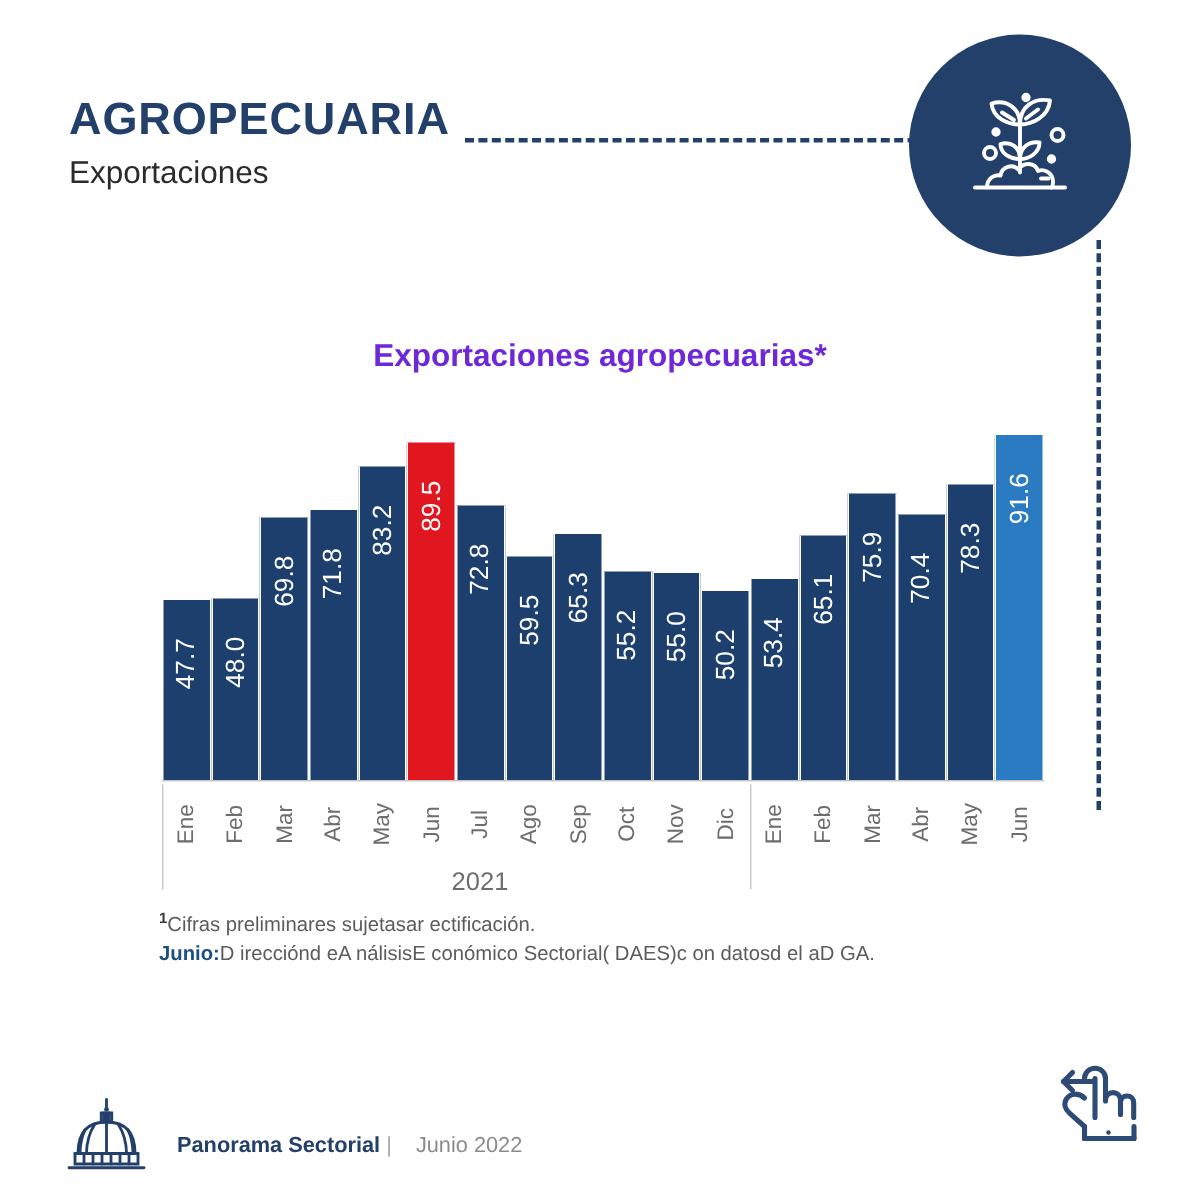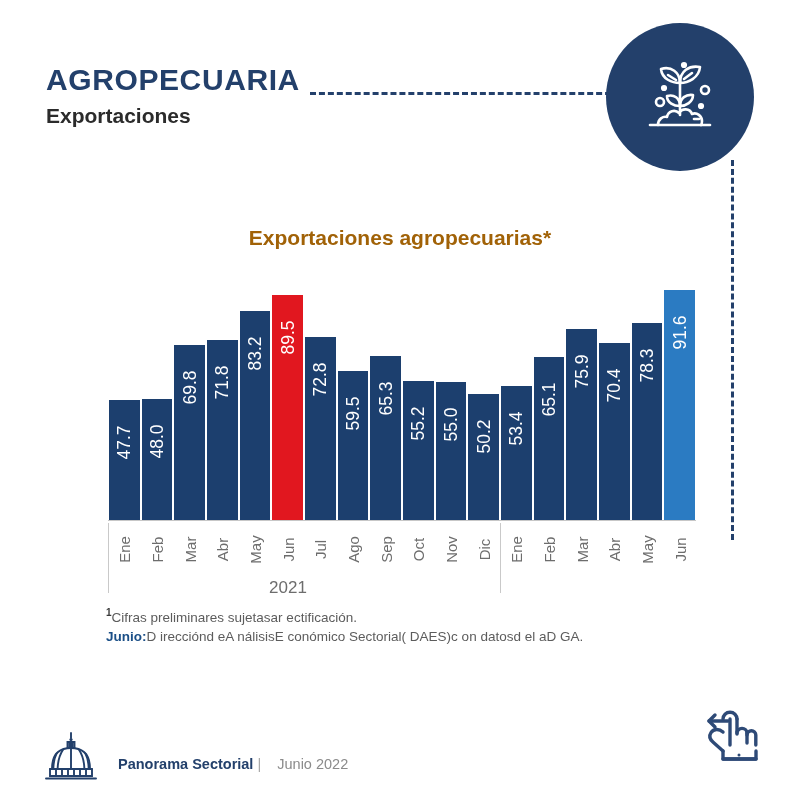--- a/index.html
+++ b/index.html
@@ -11,21 +11,21 @@
   }
   #page { position: relative; width: 800px; height: 800px; background: #fff; }
 
   
   #header-title-block { position: absolute; left: 46px; top: 64px; }
   #header-main-title {
     font-size: 30px; font-weight: bold; letter-spacing: 0.6px;
     color: #23406b; line-height: 1.05;
   }
   #header-sub-title {
-    font-size: 21px; font-weight: bold; color: #2b2b2b;
+    font-size: 21px; font-weight: normal; color: #2b2b2b;
     margin-top: 8px; line-height: 1.1;
   }
 
   #header-dashed-line {
     position: absolute; left: 310px; top: 92px;
     width: 310px; height: 0;
     border-top: 3px dashed #23406b;
   }
   #side-dashed-line {
     position: absolute; left: 731px; top: 160px;
@@ -38,21 +38,21 @@
     width: 148px; height: 148px; border-radius: 50%;
     background: #23406b;
     display: flex; align-items: center; justify-content: center;
   }
   #logo-circle svg { display: block; }
 
   
   #chart-title {
     position: absolute; left: 0; top: 226px; width: 800px;
     text-align: center;
-    font-size: 21px; font-weight: bold; color: #a16207;
+    font-size: 21px; font-weight: bold; color: #6d28d9;
   }
   #chart-subtitle {
     position: absolute; left: 0; top: 254px; width: 800px;
     text-align: center;
     font-size: 19.5px; font-weight: normal; color: #3a3a3a;
   }
 
   
   #chart-area {
     position: absolute; left: 108px; top: 290px;
@@ -110,21 +110,21 @@
     font-size: 15px; color: #6d6d6d; white-space: nowrap;
     transform: rotate(-90deg); transform-origin: center center;
     position: absolute; top: 18px; left: 50%;
     margin-left: -22px; width: 44px; text-align: center;
   }
   .axis-tick {
     position: absolute; left: 0; top: 0; width: 1px; height: 70px;
     background: #c9c9c9;
   }
   #year-row {
-    position: absolute; left: 92px; top: 578px;
+    position: absolute; left: 124px; top: 578px;
     width: 588px; height: 24px;
   }
   .year-label {
     position: absolute; font-size: 17px; color: #6d6d6d; text-align: center;
   }
 
   
   #footnotes {
     position: absolute; left: 106px; top: 606px; width: 620px;
   }

